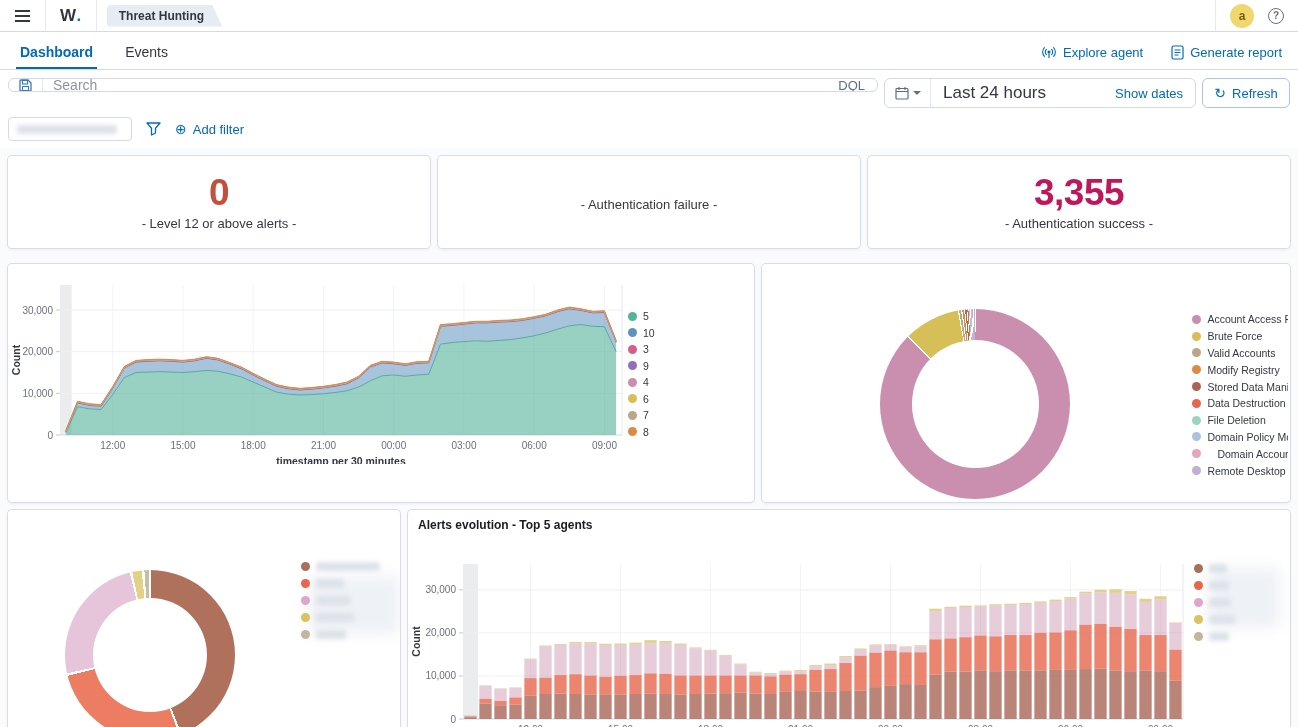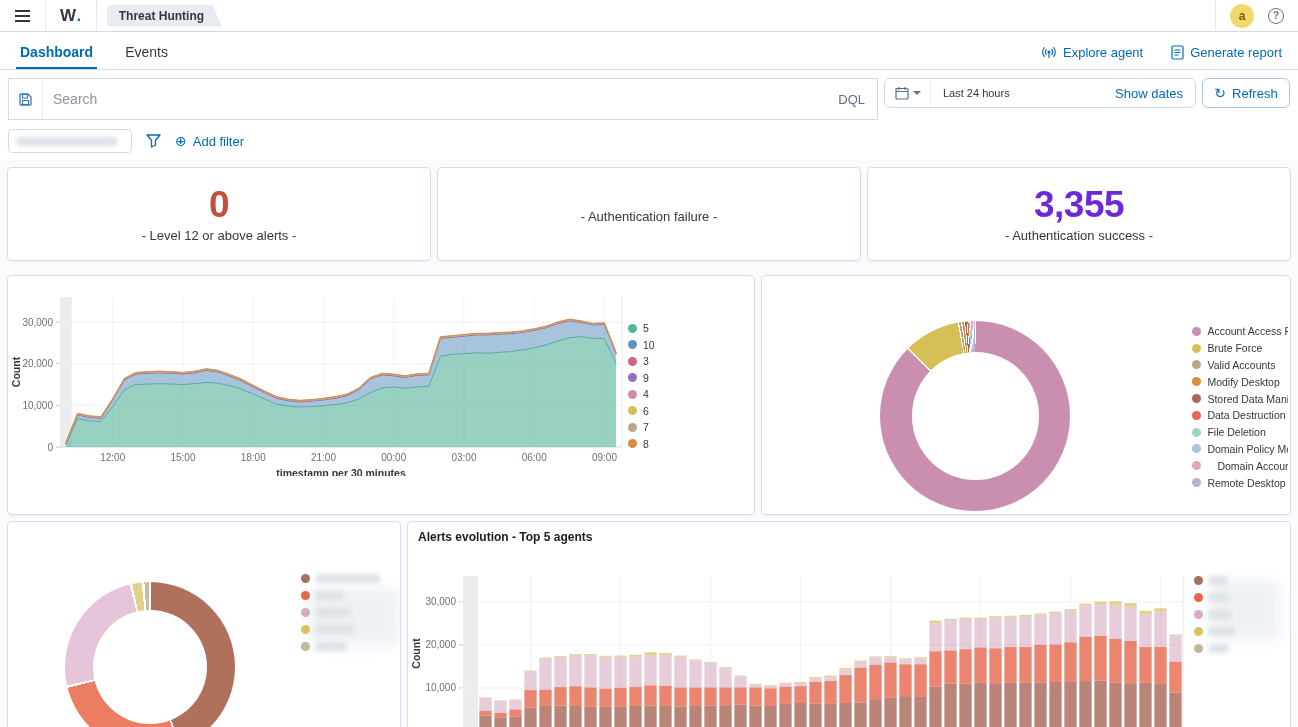--- a/index.html
+++ b/index.html
@@ -21,29 +21,29 @@
   
   .tabsbar { height:38px; background:#fff; border-bottom:1px solid #D3DAE6; display:flex; align-items:flex-end; padding:0 16px; }
   .tab { font-size:14px; padding:8px 4px 9px; margin-right:24px; cursor:pointer; color:#343741; }
   .tab.active { color:#006BB4; font-weight:600; border-bottom:2px solid #006BB4; padding-bottom:7px; }
   .actions { margin-left:auto; display:flex; align-items:center; gap:28px; padding-bottom:9px; }
   .action { display:flex; align-items:center; gap:6px; color:#006BB4; font-size:13px; cursor:pointer; }
 
   
   .controls { background:#fff; padding:8px 8px 6px; }
   .searchrow { display:flex; align-items:stretch; gap:6px; }
-  .searchbox { flex:1; height:42px; background:#fff; border:1px solid #D3DAE6; border-radius:0; display:flex; align-items:center; overflow:hidden; }
+  .searchbox { flex:1; height:14px; background:#fff; border:1px solid #D3DAE6; border-radius:6px; display:flex; align-items:center; overflow:hidden; }
   .sicon { width:34px; height:100%; display:flex; align-items:center; justify-content:center; border-right:1px solid #E5E9F0; cursor:pointer; }
   .sinput { flex:1; border:none; outline:none; font-size:14px; padding:0 10px; color:#343741; font-family:inherit; }
   .sinput::placeholder { color:#8c94a1; }
   .dql { font-size:13px; color:#5a6d8c; padding:0 12px; cursor:pointer; }
   .datebox { width:312px; height:30px; border:1px solid #D3DAE6; border-radius:6px; background:#fff; display:flex; align-items:center; overflow:hidden; }
   .calbtn { width:46px; height:100%; display:flex; align-items:center; justify-content:center; gap:4px; border-right:1px solid #E5E9F0; cursor:pointer; }
   .caret { width:0; height:0; border-left:4px solid transparent; border-right:4px solid transparent; border-top:4px solid #69707D; }
-  .daterange { font-size:11px; color:#343741; padding:0 12px; }
+  .daterange { font-size:17px; color:#343741; padding:0 12px; }
   .showdates { margin-left:auto; font-size:13px; color:#006BB4; padding:0 12px; cursor:pointer; }
   .refreshbtn { width:88px; height:30px; border:1px solid #a9c6e4; border-radius:6px; background:#fff; color:#006BB4; font-size:13px; display:flex; align-items:center; justify-content:center; gap:6px; cursor:pointer; font-family:inherit; }
   .refresh-glyph { font-size:14px; line-height:1; }
   .filterrow { display:flex; align-items:center; gap:14px; margin-top:8px; height:26px; }
   .fpill { width:124px; height:24px; border:1px solid #D3DAE6; border-radius:4px; background:#fff; display:flex; align-items:center; padding:0 8px; cursor:pointer; }
   .redacted { display:inline-block; height:9px; border-radius:3px; background:#dde2e9; filter:blur(2px); }
   .addfilter { color:#006BB4; font-size:13px; display:flex; align-items:center; gap:6px; cursor:pointer; }
   .oplus { font-size:14px; }
 
   
@@ -160,21 +160,21 @@
 
 <section class="stats" id="metric-cards">
     <div class="stat-card">
       <div class="stat-num" style="color: rgb(195, 80, 60);">0</div>
       <div class="stat-label">- Level 12 or above alerts -</div>
     </div>
     <div class="stat-card">
       <div class="stat-label">- Authentication failure -</div>
     </div>
     <div class="stat-card">
-      <div class="stat-num" style="color: #6d28d9;">3,355</div>
+      <div class="stat-num" style="color: #be185d;">3,355</div>
       <div class="stat-label">- Authentication success -</div>
     </div>
   </section>
 
 <section class="cardrow">
   <div class="panel p-area">
     <div style="display:flex;">
       <svg id="areaChart" width="618" height="200">
           <rect x="52" y="21" width="11.708333333333334" height="150" fill="#8c94a1" opacity="0.18"></rect>
           <line x1="104.6875" x2="104.6875" y1="21" y2="171" stroke="#f1f3f7"></line>
@@ -271,21 +271,21 @@
         <li class="lg-item" style="height: 16.8px;">
           <span class="lg-dot" style="background: rgb(214, 191, 87);"></span>
           <span class="lg-label">Brute Force</span>
         </li>
         <li class="lg-item" style="height: 16.8px;">
           <span class="lg-dot" style="background: rgb(185, 168, 136);"></span>
           <span class="lg-label">Valid Accounts</span>
         </li>
         <li class="lg-item" style="height: 16.8px;">
           <span class="lg-dot" style="background: rgb(218, 139, 69);"></span>
-          <span class="lg-label">Modify Desktop</span>
+          <span class="lg-label">Modify Registry</span>
         </li>
         <li class="lg-item" style="height: 16.8px;">
           <span class="lg-dot" style="background: rgb(170, 101, 86);"></span>
           <span class="lg-label">Stored Data Manipulat</span>
         </li>
         <li class="lg-item" style="height: 16.8px;">
           <span class="lg-dot" style="background: rgb(231, 102, 76);"></span>
           <span class="lg-label">Data Destruction</span>
         </li>
         <li class="lg-item" style="height: 16.8px;">

